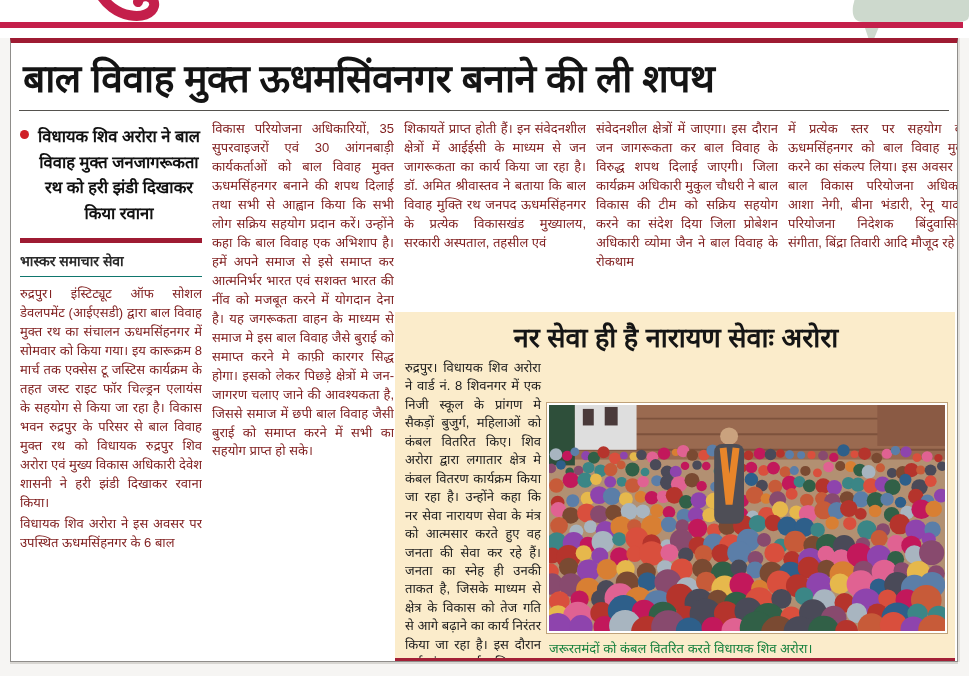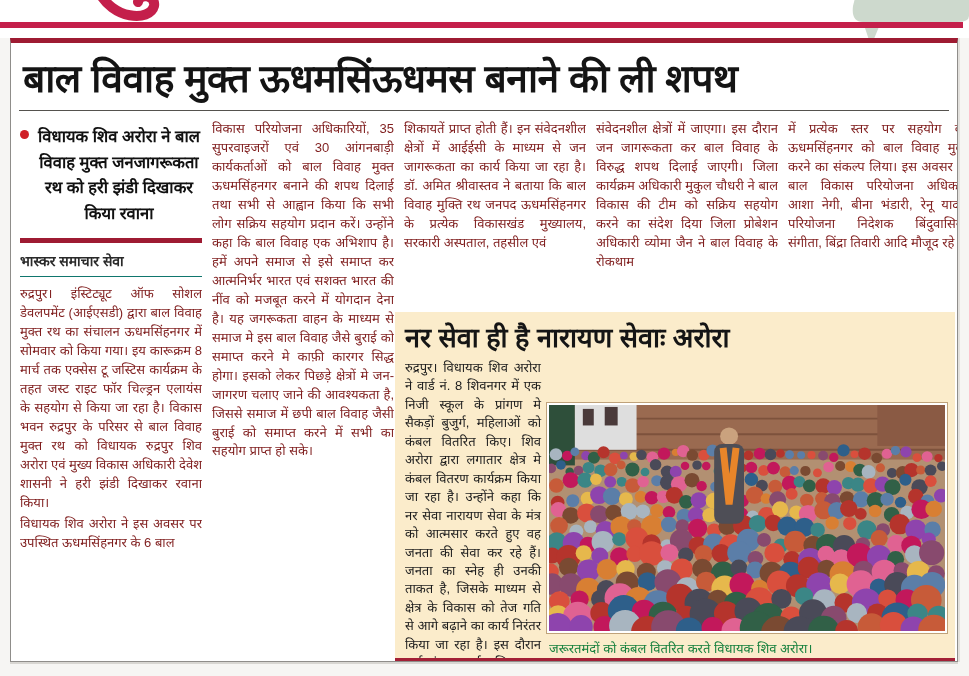--- a/index.html
+++ b/index.html
@@ -30,21 +30,21 @@
   .standfirst { position:relative; font-size:16.5px; line-height:1.55; font-weight:700; color:#111;
                 padding:4px 0 10px 16px;text-align:center; }
   .bullet-dot { position:absolute; left:0; top:10px; width:9px; height:9px; border-radius:50%; background:#cf2027; }
   .thick-rule { height:5px; background:#9e1b32; margin:2px 0 6px 0; }
   .byline { font-size:14px; font-weight:700; color:#2a2a2a; padding:2px 0 6px 0; border-bottom:1px solid #0f766e; margin-bottom:8px; }
 
   
   .art2 { position:absolute; left:384px; top:269px; width:560px; height:349px;
           background:#fbeccb; z-index:5; padding:4px 8px 0 10px; overflow:hidden;
           border-bottom:3px solid #a32036; }
-  .headline2 { font-size:27px; font-weight:700; color:#151515; padding:2px 0 4px 0; }
+  .headline2 { text-align:center; font-size:27px; font-weight:700; color:#151515; padding:2px 0 4px 0; }
   .art2-fig { float:right; width:400px; margin:44px 0 0 6px; }
   .photo-frame { width:400px; height:230px; border:2px solid #ffffff; outline:1px solid #bfa27a; background:#b29072; display:block; }
   .art2-caption { font-size:13px; color:#15803d; padding:6px 2px 5px 2px; border-bottom:1px dashed #8f8d8a; }
   .art2-body { font-size:13px; line-height:1.42; color:#1d1d1d; text-align:justify; }
 </style>
 </head>
 <body>
 
 <div class="page">
 
@@ -53,21 +53,21 @@
       <path d="M6,-6 C 20,24 58,26 62,10 C 64,0 48,-4 46,6" stroke="#c41f4b" stroke-width="10" fill="none" stroke-linecap="round"></path>
     </svg>
     <svg class="speech-bubble" width="140" height="50" viewBox="0 0 140 50">
       <path d="M28,-10 L140,-10 L140,16 Q140,22 128,22 L52,22 L42,46 L34,22 Q22,22 24,6 Z" fill="#cdd9cd"></path>
     </svg>
     <div class="red-rule"></div>
   </div>
 
   <div class="clip">
 
-    <div class="headline1">बाल विवाह मुक्त ऊधमसिंऊधमस बनाने की ली शपथ</div>
+    <div class="headline1">बाल विवाह मुक्त ऊधमसिंवनगर बनाने की ली शपथ</div>
     <div class="headline-rule"></div>
 
     <div class="cols">
 
       <div class="col">
         <div class="standfirst">
           <span class="bullet-dot"></span>
           <span>विधायक शिव अरोरा ने बाल विवाह मुक्त जनजागरूकता रथ को हरी झंडी दिखाकर किया रवाना</span>
         </div>
         <div class="thick-rule"></div>

